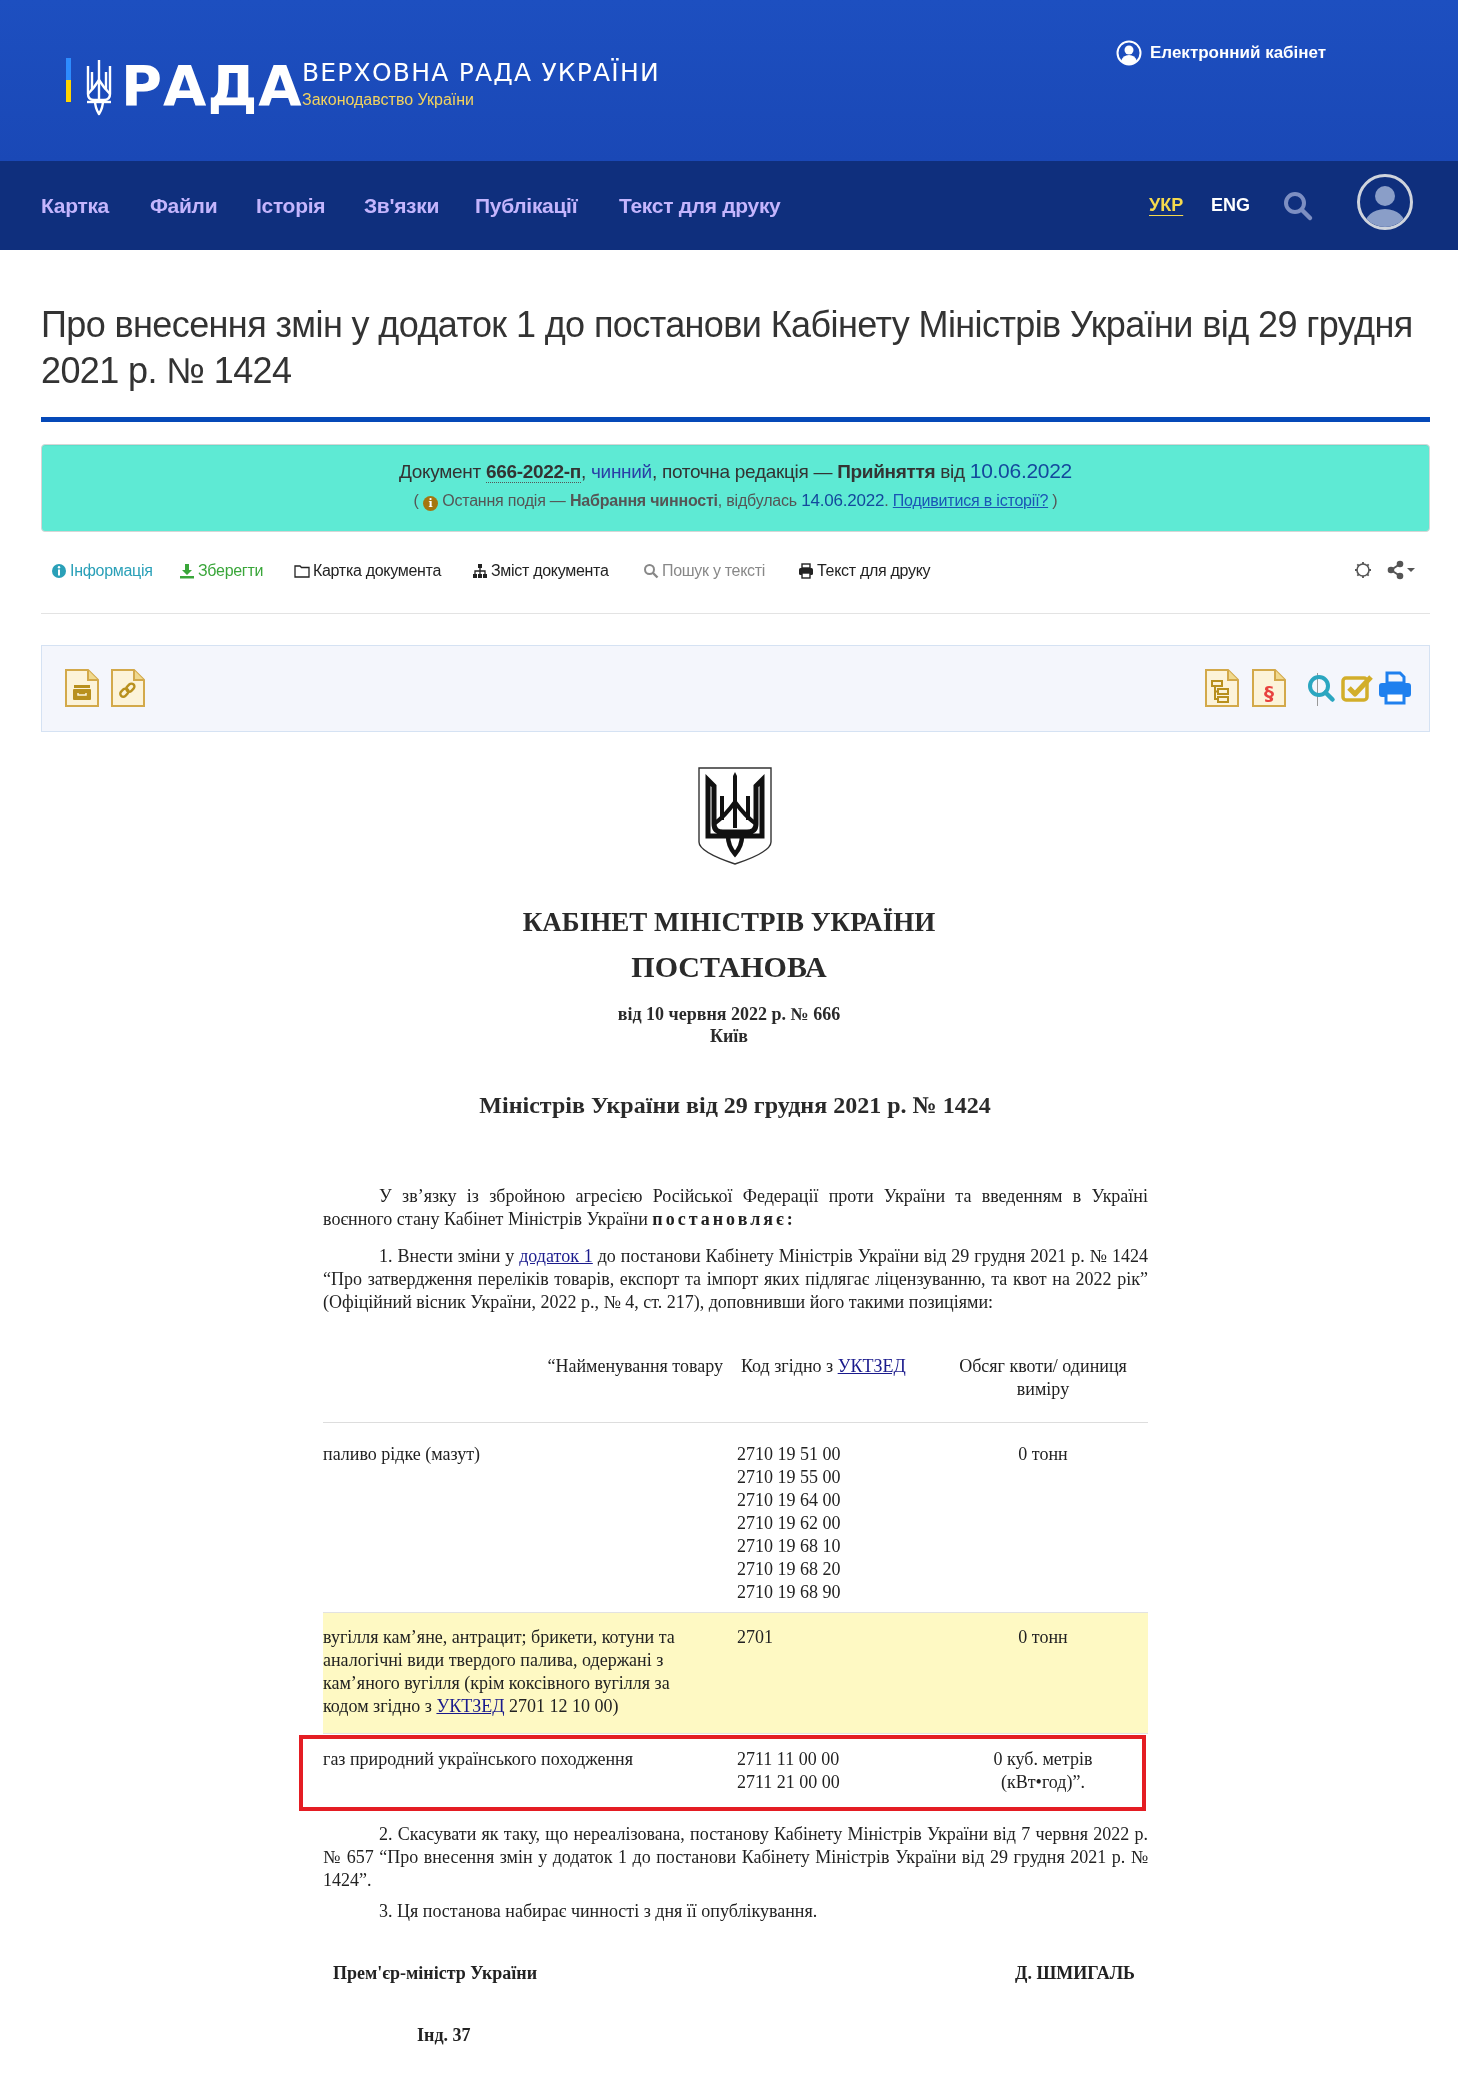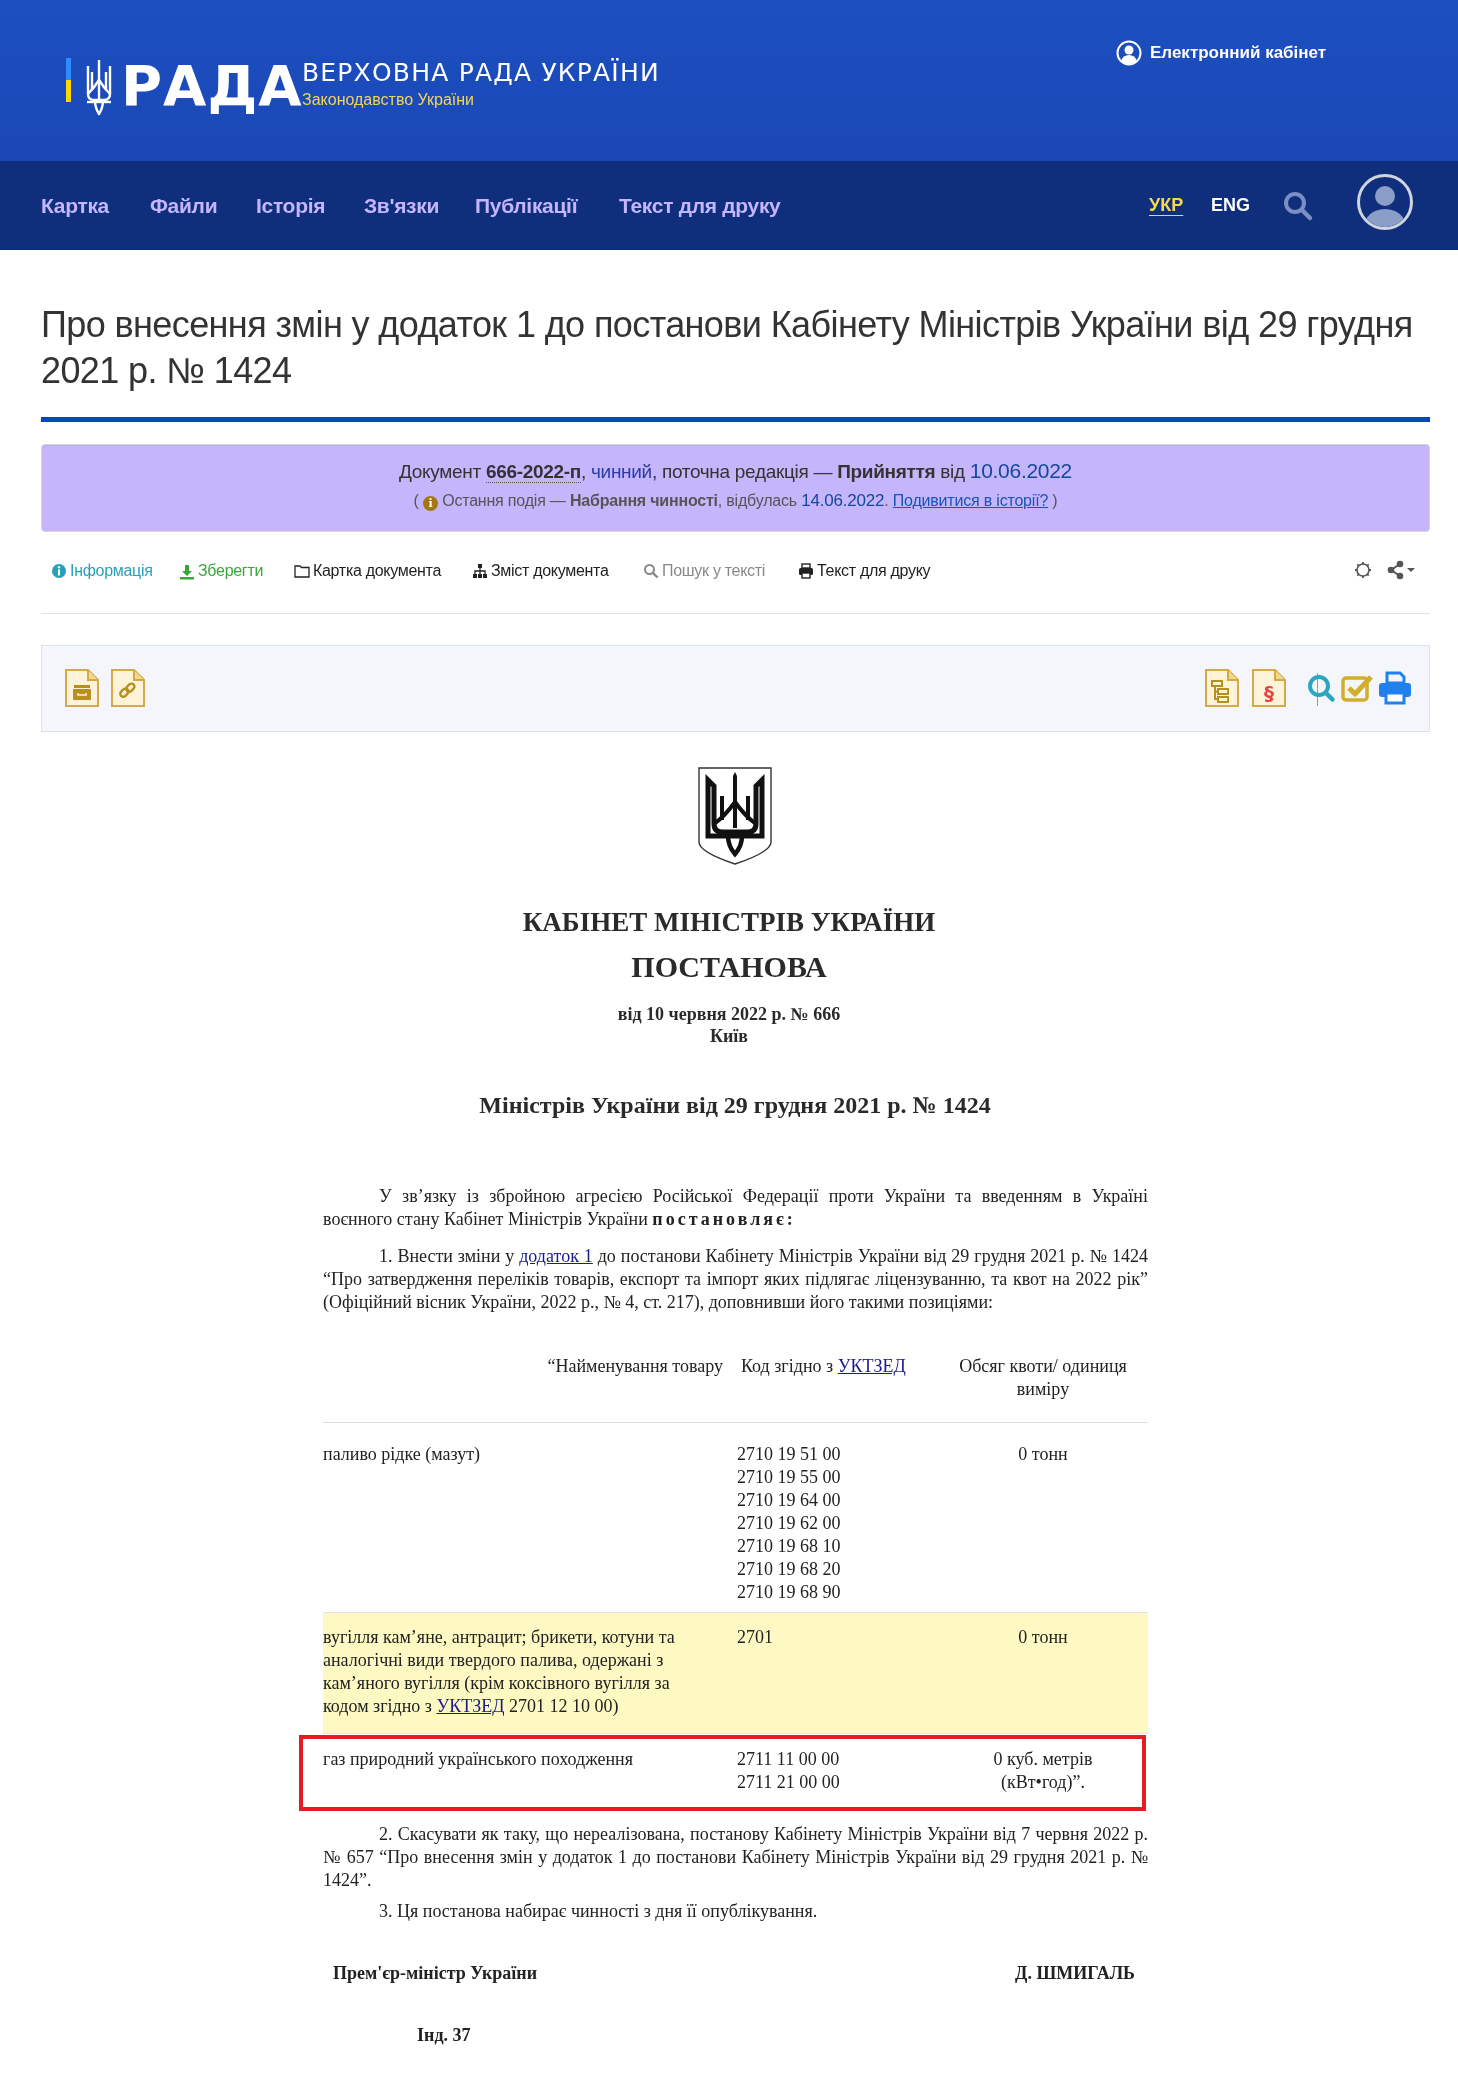--- a/index.html
+++ b/index.html
@@ -24,36 +24,36 @@
   .nav-item { position: absolute; top: 33px; color: #c4b5fd; font-weight: bold; font-size: 21px; letter-spacing: -0.3px; }
   .lang { position: absolute; top: 34px; font-weight: bold; font-size: 18px; color: #fff; }
   .lang.active { color: #f5d94d; text-decoration: underline; text-underline-offset: 4px; }
   .nav-search { position: absolute; left: 1282px; top: 190px; width: 32px; height: 32px; }
   .nav-avatar { position: absolute; left: 1357px; top: 174px; width: 56px; height: 56px; border-radius: 50%; border: 3px solid #cfd4dd; background: #0f2f7d; overflow: hidden; }
 
   
   .page-title { position: absolute; left: 41px; top: 302px; width: 1390px; font-family: "Liberation Sans", sans-serif; font-size: 36px; line-height: 46px; color: #333; letter-spacing: -0.6px; font-weight: normal; }
   .title-rule { position: absolute; left: 41px; top: 417px; width: 1389px; height: 5px; background: #0549b8; }
 
-  .info-box { position: absolute; left: 41px; top: 444px; width: 1389px; height: 88px; background: #c4b5fd; border: 1px solid #d6d6d6; border-radius: 4px; box-shadow: inset 0 1px 1px rgba(0,0,0,0.05); text-align: center; }
+  .info-box { position: absolute; left: 41px; top: 444px; width: 1389px; height: 88px; background: #5eead4; border: 1px solid #d6d6d6; border-radius: 4px; box-shadow: inset 0 1px 1px rgba(0,0,0,0.05); text-align: center; }
   .info-line1 { margin-top: 14px; font-size: 19px; color: #333; letter-spacing: -0.3px; }
   .info-line1 .docnum { font-weight: bold; border-bottom: 1px dotted #555; }
   .info-line1 .status { color: #2a3fa6; }
   .info-line1 .date { color: #13489d; font-size: 21px; }
   .info-line2 { margin-top: 8px; font-size: 16px; color: #555; letter-spacing: -0.2px; }
   .info-line2 .date2 { color: #13489d; font-size: 17px; }
   .info-line2 a { color: #1a55b5; text-decoration: underline; }
   .info-ico { display: inline-block; width: 15px; height: 15px; border-radius: 50%; background: #a57610; color: #fff; font-size: 11px; line-height: 15px; font-weight: bold; text-align: center; vertical-align: -1px; font-family: "DejaVu Serif", serif; }
 
   
   .toolrow { position: absolute; left: 41px; top: 560px; width: 1389px; height: 54px; border-bottom: 1px solid #e3e3e3; }
   .tool { position: absolute; top: 2px; font-size: 16px; display: flex; align-items: center; gap: 3px; letter-spacing: -0.3px; }
   .tool svg { width: 16px; height: 16px; }
   .tool.info { color: #2aa0b8; }
-  .tool.save { color: #3aa63a; align-items: flex-end; }
+  .tool.save { color: #3aa63a; }
   .tool.dark { color: #222; }
   .tool.muted { color: #888; }
   .tr-icon { position: absolute; top: 0px; width: 20px; height: 20px; }
 
   
   .iconbar { position: absolute; left: 41px; top: 645px; width: 1389px; height: 87px; background: #f4f6fc; border: 1px solid #d5e2f3; }
   .fileico { position: absolute; top: 22px; width: 36px; height: 40px; }
   .iconbar .sep { position: absolute; left: 1275px; top: 27px; width: 1px; height: 33px; background: #999; }
 
   

